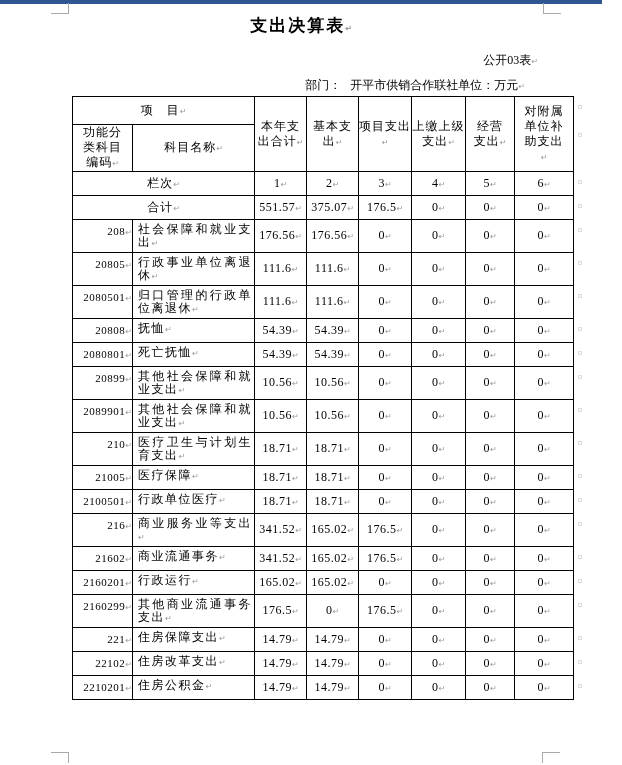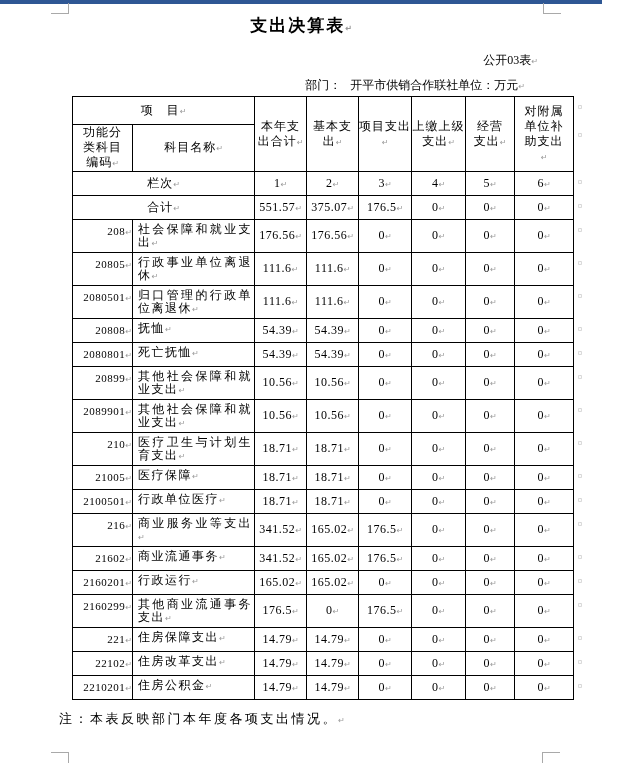--- a/index.html
+++ b/index.html
@@ -299,14 +299,13 @@
           <td class="val"><span>14.79<span class="pmark">↵</span></span></td>
           <td class="val"><span>0<span class="pmark">↵</span></span></td>
           <td class="val"><span>0<span class="pmark">↵</span></span></td>
           <td class="val"><span>0<span class="pmark">↵</span></span></td>
           <td class="val"><span>0<span class="pmark">↵</span></span></td>
           <td class="re">¤</td>
         </tr>
       </tbody>
   </table>
 
-  <div class="note"><span>注：本表反映部门本年度各项支出情况。</span><span class="pmark">↵</span></div>
 </div>
 
 </body></html>

